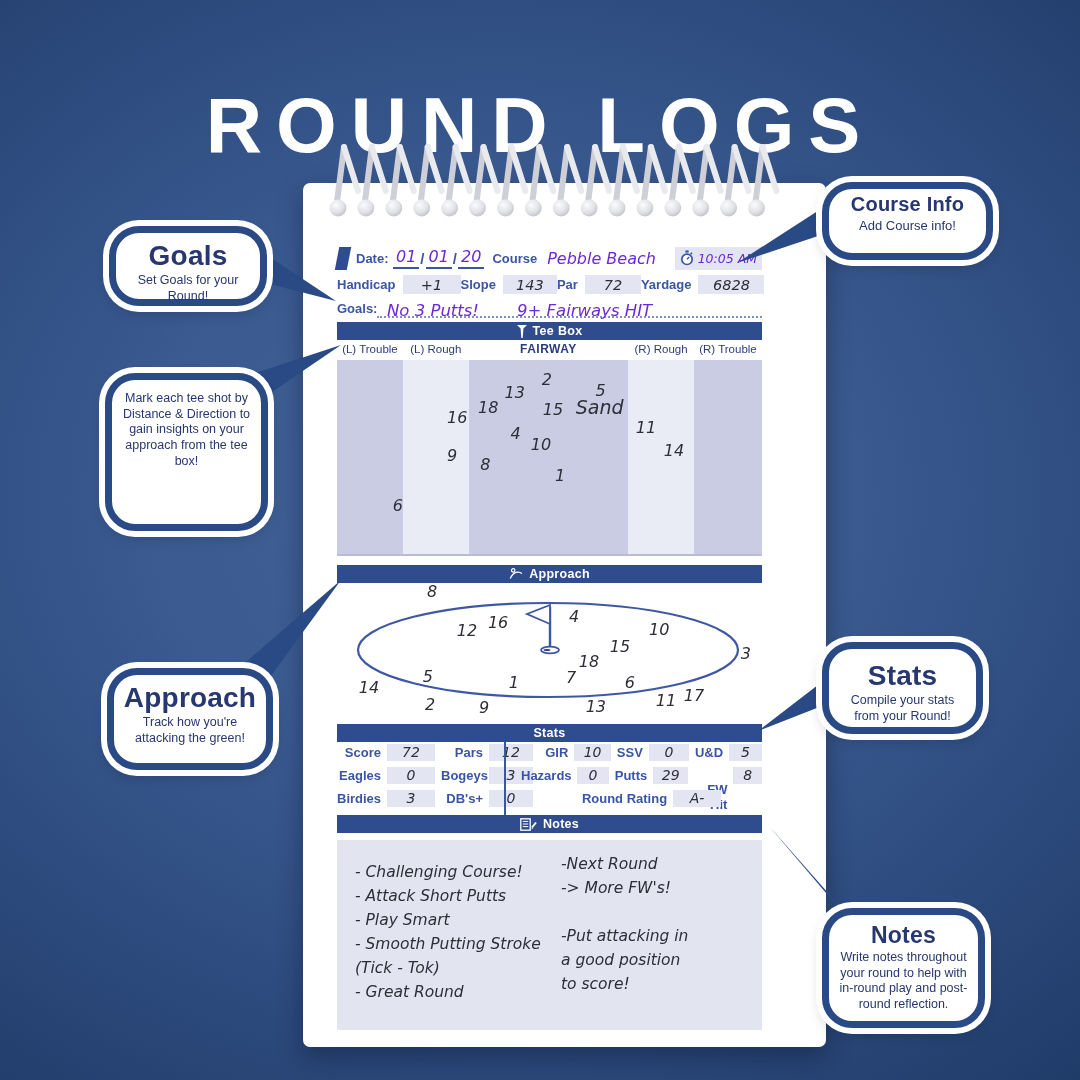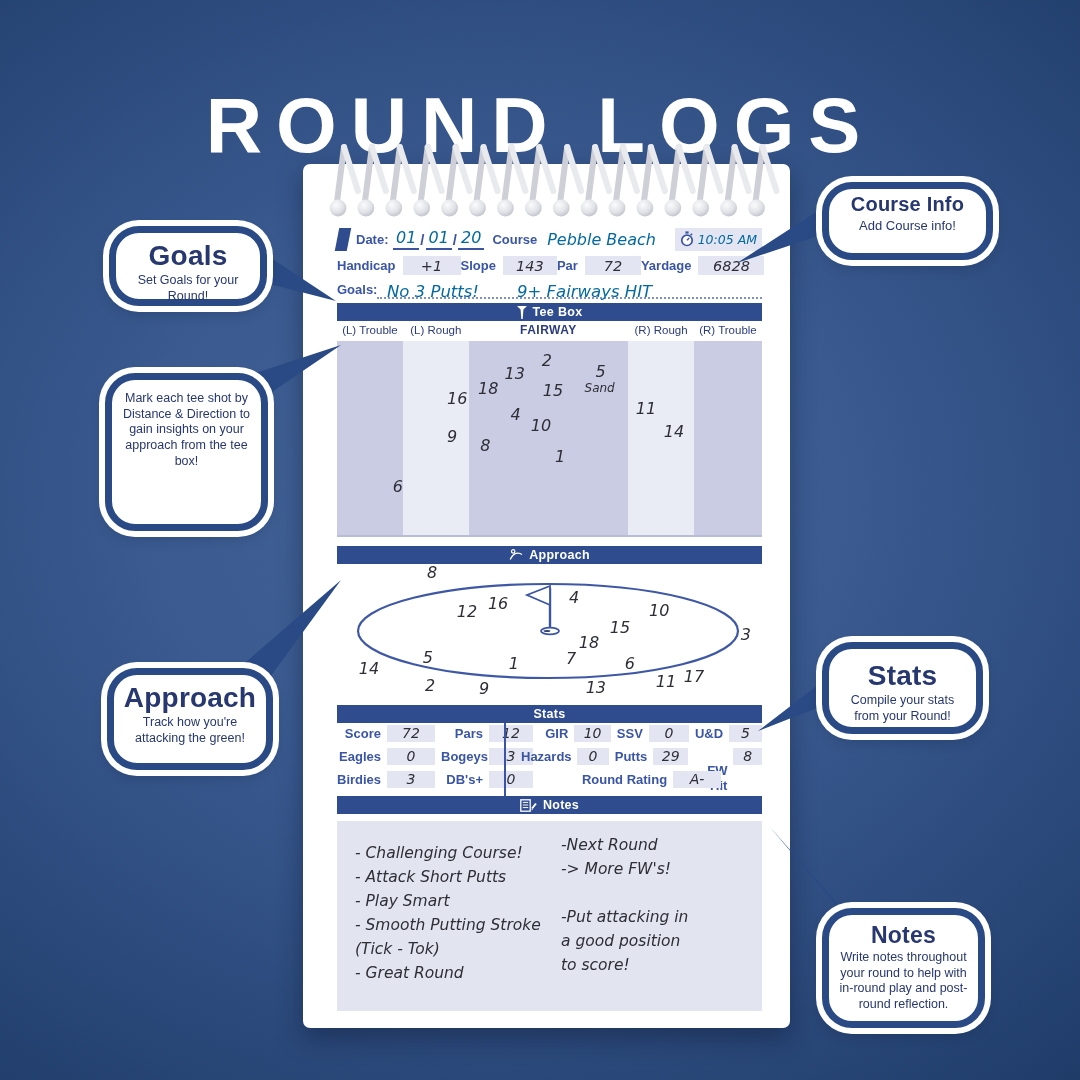--- a/index.html
+++ b/index.html
@@ -5,28 +5,28 @@
   html,body{margin:0;padding:0;background:#223f6c;}
   .stage{position:relative;width:1080px;height:1080px;overflow:hidden;
     background:radial-gradient(ellipse 900px 760px at 46% 46%, #446598 0%, #3a5a90 40%, #2c4a7c 72%, #1f3c69 100%);
     font-family:"Liberation Sans",sans-serif;}
   
   .title{position:absolute;top:34px;left:0;width:100%;text-align:center;color:#ffffff;
     font-size:78px;font-weight:700;letter-spacing:14px;line-height:1;}
   
   .pointers{position:absolute;left:0;top:0;z-index:2;pointer-events:none;}
   
-  .sheet{position:absolute;left:303px;top:164px;width:487px;height:864px;background:#ffffff;
-    border-radius:7px;box-shadow:0 10px 26px rgba(8,18,42,.4);z-index:1;}
+  .sheet{position:absolute;left:303px;top:183px;width:487px;height:864px;background:#ffffff;
+    border-radius:7px;box-shadow:0 10px 26px rgba(8,18,42,.4);z-index:1;padding-left:36px;}
   .coil-strip{position:absolute;left:303px;top:138px;width:487px;height:86px;z-index:2;}
   
   .content{position:absolute;left:34px;width:425px;}
   .bar{position:absolute;left:34px;width:425px;height:18px;background:#2e4c8e;color:#fff;
     display:flex;align-items:center;justify-content:center;gap:6px;font-weight:700;font-size:12.5px;letter-spacing:.3px;}
-  .hand{font-family:"DejaVu Sans",sans-serif;font-style:italic;color:#0369a1;}
+  .hand{font-family:"DejaVu Sans",sans-serif;font-style:italic;color:#6d28d9;}
   .chip{background:#e3e5f2;display:flex;align-items:center;justify-content:center;height:19px;
     font-family:"DejaVu Sans",sans-serif;font-style:italic;font-size:14.5px;color:#2e2e37;}
   .lbl{color:#3a55a5;font-weight:700;font-size:13px;}
   
   .date-row{top:62px;height:26px;display:flex;align-items:center;}
   .date-flag{width:12px;height:23px;background:#2e4c8e;transform:skewX(-11deg);margin-right:7px;}
   .date-part{border-bottom:2px solid #3b55a0;padding:0 3px 1px;font-size:16px;}
   .date-slash{color:#3b55a0;font-size:15px;margin:0 1px;font-weight:700;}
   .course-val{font-size:16px;margin-left:10px;white-space:nowrap;}
   .time-chip{margin-left:auto;background:#e3e5f2;display:flex;align-items:center;gap:4px;
@@ -42,21 +42,21 @@
   .goal-phrase{position:absolute;bottom:1px;font-size:16.5px;white-space:nowrap;}
   
   .col-labels{top:157px;height:17px;display:flex;font-size:11.5px;color:#2b3c7c;}
   .col-labels span{display:flex;align-items:center;justify-content:center;}
   .spray{top:177px;height:194px;display:flex;border-bottom:2px solid #b7bdd6;}
   .band-dark{background:#c9cce2;}
   .band-light{background:#e9ebf5;}
   .shot-layer{position:absolute;left:0;top:0;width:100%;height:100%;}
   .shot{position:absolute;transform:translate(-50%,-50%);font-family:"DejaVu Sans",sans-serif;
     font-style:italic;font-size:16px;color:#2e2e37;white-space:nowrap;}
-  .shot-small{font-size:12px;}
+  .shot-small{font-size:19px;}
   
   .approach-area{top:400px;height:135px;}
   .approach-svg{position:absolute;left:0;top:0;}
   
   .stats-grid{top:559px;height:72px;display:flex;}
   .stats-left{position:absolute;left:0;top:0;width:196px;}
   .stats-right{position:absolute;left:204px;top:0;width:221px;}
   .stats-divider{position:absolute;left:167px;top:559px;width:2px;height:73px;background:#3a55a5;}
   .srow{display:flex;align-items:center;gap:6px;height:20px;margin-bottom:3px;}
   .srow .lbl{font-size:13px;text-align:right;}

